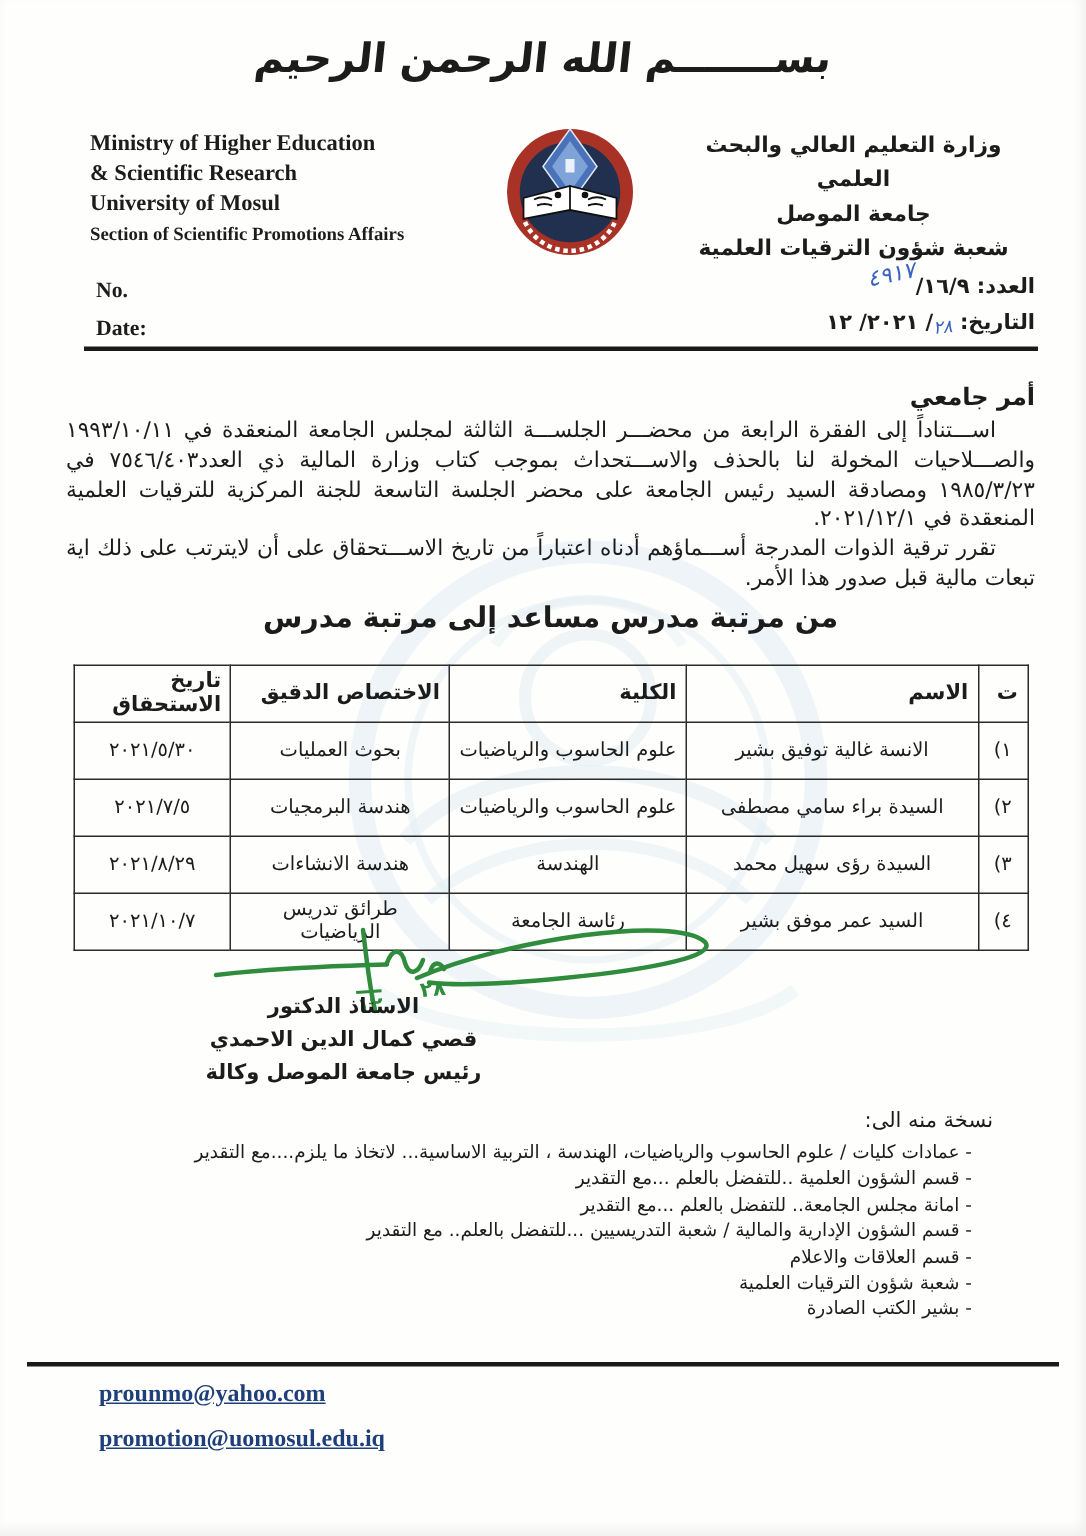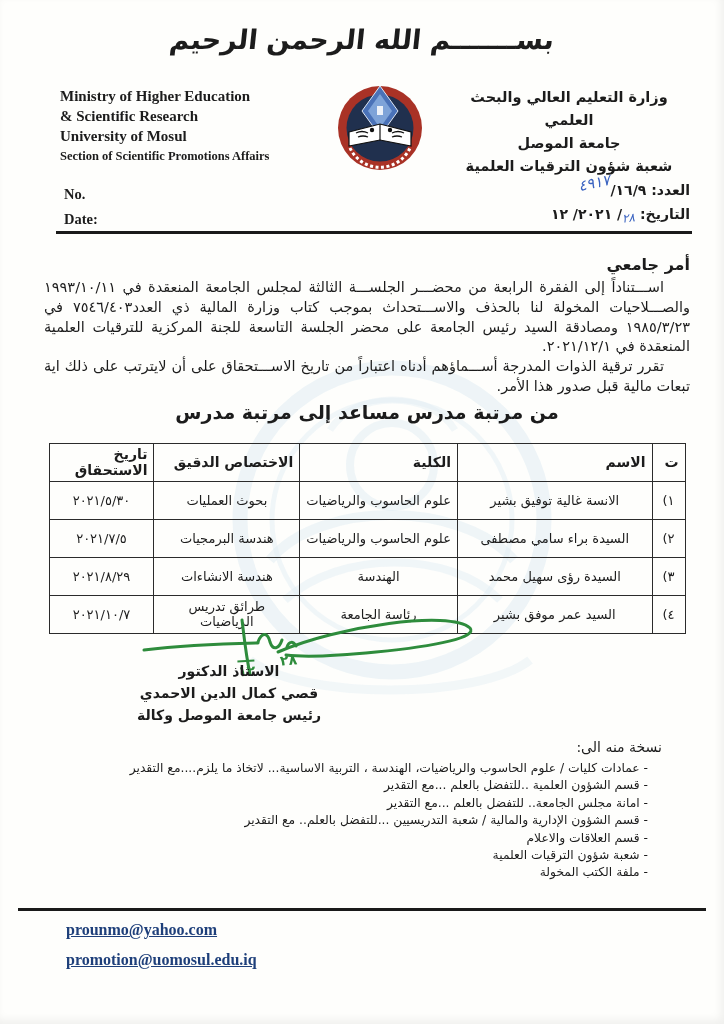--- a/index.html
+++ b/index.html
@@ -210,21 +210,21 @@
 
   <div class="copies">
     <div class="copies-heading">نسخة منه الى:</div>
     <ul>
       <li>-  عمادات كليات / علوم الحاسوب والرياضيات، الهندسة ، التربية الاساسية... لاتخاذ ما يلزم....مع التقدير</li>
       <li>-  قسم الشؤون العلمية ..للتفضل بالعلم ...مع التقدير</li>
       <li>-  امانة مجلس الجامعة.. للتفضل بالعلم ...مع التقدير</li>
       <li>-  قسم الشؤون الإدارية والمالية / شعبة التدريسيين ...للتفضل بالعلم.. مع التقدير</li>
       <li>-  قسم العلاقات والاعلام</li>
       <li>-  شعبة شؤون الترقيات العلمية</li>
-      <li>-  ملفة الكتب المخولة</li>
+      <li>-  بشير الكتب الصادرة</li>
     </ul>
   </div>
 
   <div class="rule rule2"></div>
 
   <div class="emails">
     <a class="email" href="#">prounmo@yahoo.com</a>
     <a class="email" href="#">promotion@uomosul.edu.iq</a>
   </div>
 

